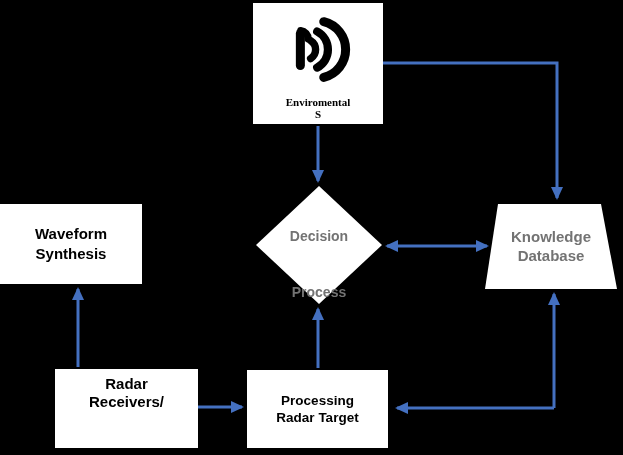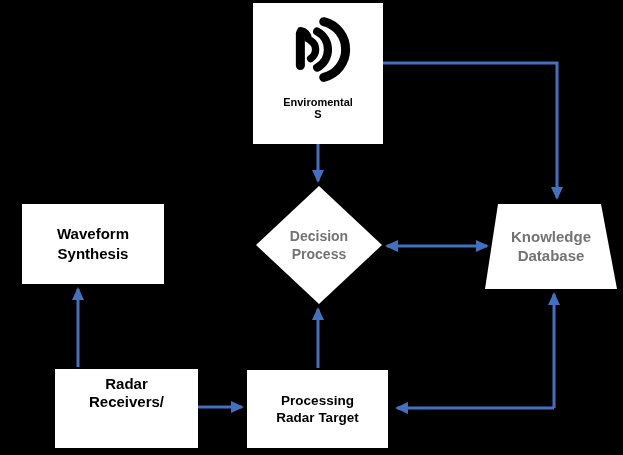--- a/index.html
+++ b/index.html
@@ -14,25 +14,25 @@
   .node{
     position:absolute;
     background:#fff;
     color:#000;
     font-weight:bold;
     text-align:center;
     box-sizing:border-box;
   }
   .node .line{display:block;}
   .rect-center{display:flex;flex-direction:column;justify-content:center;align-items:center;}
-  #env-box{left:253px;top:3px;width:130px;height:141px;overflow:hidden;
-           display:flex;flex-direction:column;align-items:center;}
+  #env-box{left:253px;top:3px;width:130px;height:121px;overflow:hidden;
+           display:flex;flex-direction:column;align-items:center;font-family:Liberation Serif, serif;}
   #env-box svg{margin-top:5px;}
   .env-caption{font-size:11px;line-height:12px;font-weight:bold;color:#000;text-align:center;}
-  #waveform-box{left:22px;top:204px;width:142px;height:80px;font-size:15px;line-height:20px;text-align:right;}
+  #waveform-box{left:0;top:204px;width:142px;height:80px;font-size:15px;line-height:20px;text-align:right;}
   #radar-box{left:7px;top:369px;width:143px;height:79px;font-size:15px;line-height:18px;
              padding-top:6px;margin-left:48px;}
   #mf-box{left:247px;top:370px;width:141px;height:78px;font-size:13.5px;line-height:17px;}
   .float-label{
     position:absolute;color:#737373;font-weight:bold;text-align:center;
   }
   #decision-label{left:256px;top:227px;width:126px;font-size:14px;line-height:18px;}
   #knowledge-label{left:485px;top:227px;width:132px;font-size:15px;line-height:19px;}
 </style>
 </head>
@@ -93,21 +93,21 @@
     <span class="line" style="display: block;">Receivers/</span>
   </div>
 
   <div class="node rect-center" id="mf-box">
     <span class="line" style="display: block;">Processing</span>
     <span class="line" style="display: block;">Radar Target</span>
   </div>
 
   <div class="float-label" id="decision-label">
     <span class="line" style="display: block;">Decision</span>
-    <span class="line" style="display: block;">Process</span>
+    <span class="line" style="display: block; margin-top: 38px;">Process</span>
   </div>
 
   <div class="float-label" id="knowledge-label">
     <span class="line" style="display: block;">Knowledge</span>
     <span class="line" style="display: block;">Database</span>
   </div>
 
 </div>
 
 </body></html>

